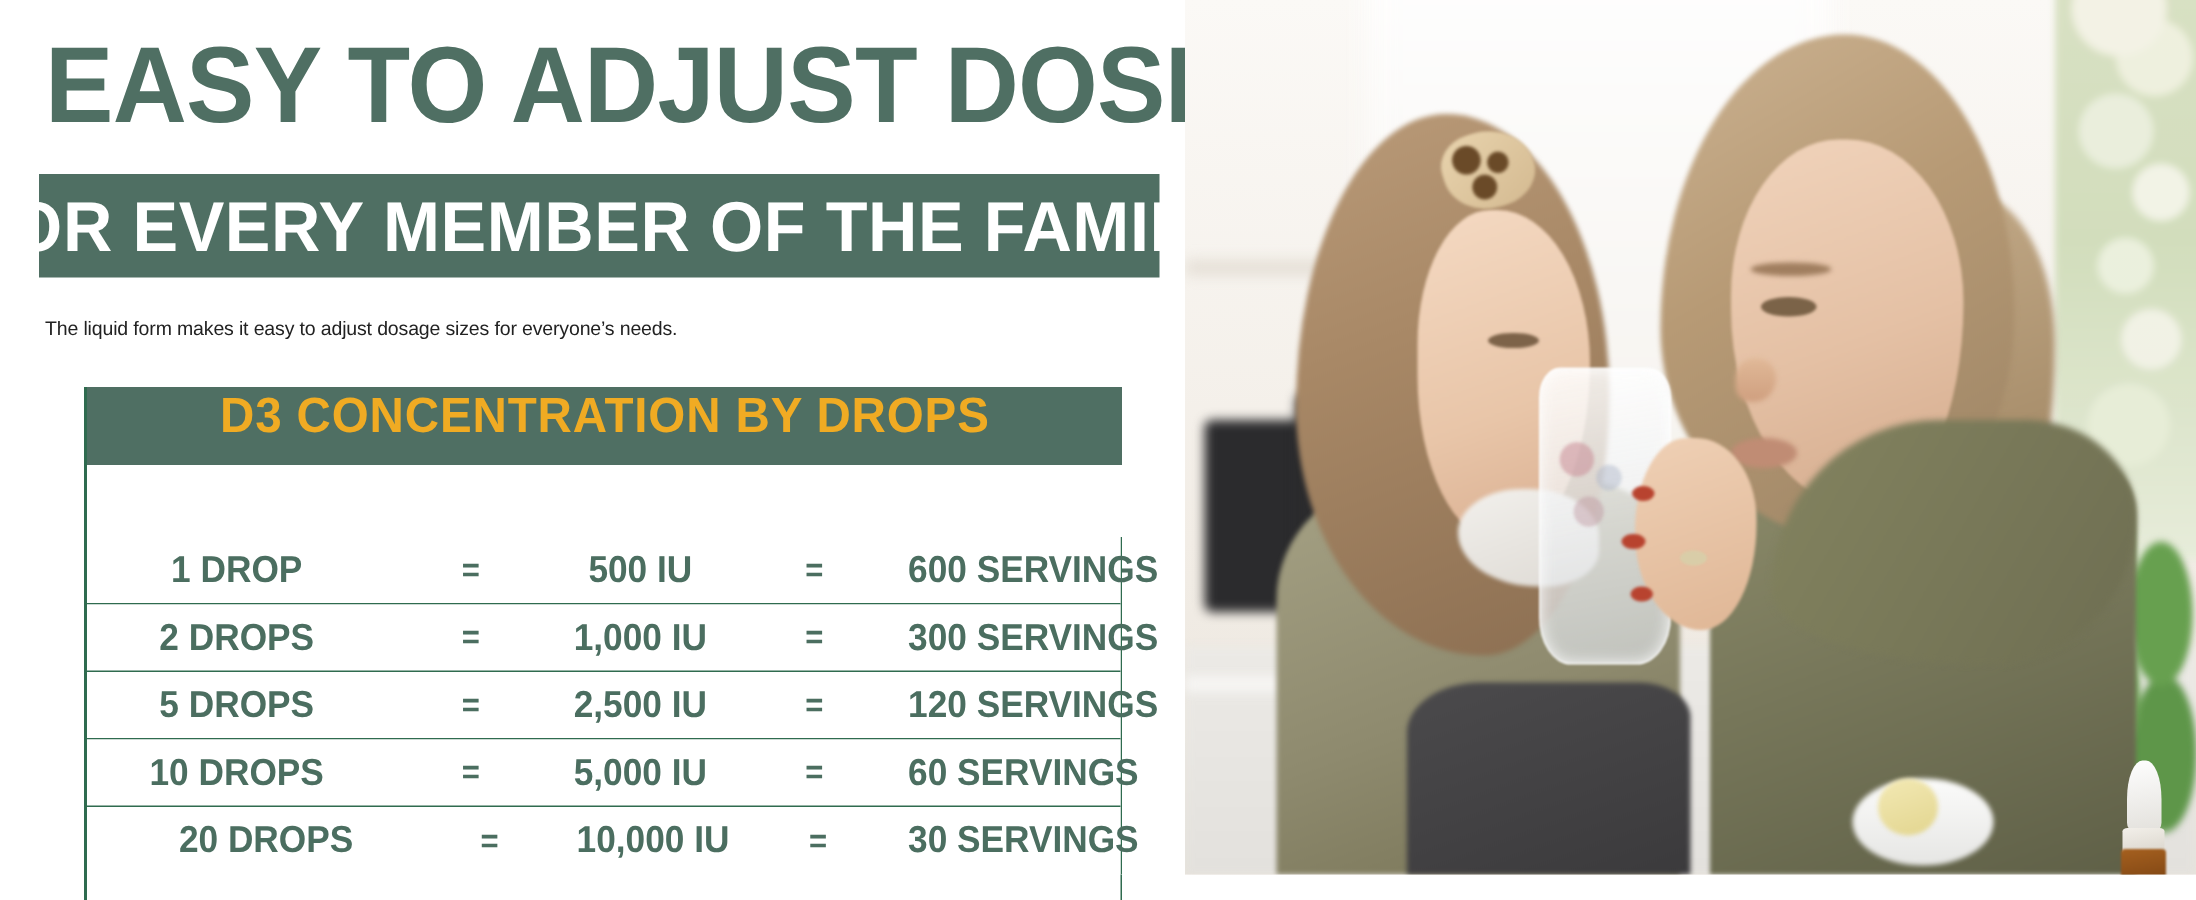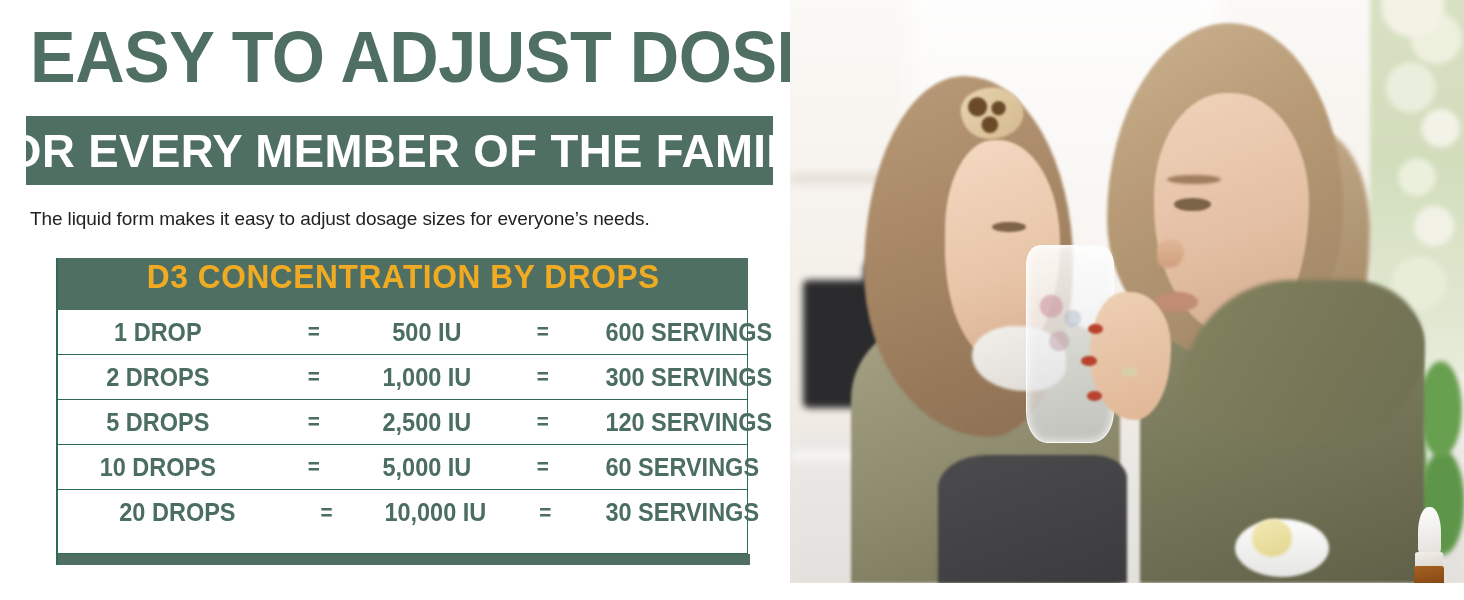--- a/index.html
+++ b/index.html
@@ -68,21 +68,21 @@
     transform-origin: center center;
     white-space: nowrap;
   }
 
   .intro-line {
     position: absolute;
     left: 30px;
     top: 205px;
     width: 730px;
     font-family: "Liberation Sans", sans-serif;
-    font-size: 19px;
+    font-size: 13px;
     line-height: 28px;
     color: #222222;
     letter-spacing: -0.1px;
     white-space: nowrap;
   }
 
   
   .dose-table {
     position: absolute;
     left: 56px;
@@ -103,20 +103,21 @@
     font-size: 33px;
     font-weight: bold;
     letter-spacing: 0.6px;
     color: #f0ab23;
     transform: scaleX(0.96);
     white-space: nowrap;
   }
 
   .dose-rows {
     border-right: 1px solid #2f6b4f;
+    margin-top: 48px;
   }
 
   .dose-row {
     display: flex;
     align-items: center;
     height: 45px;
     background: #ffffff;
     border-bottom: 1px solid #2f6b4f;
   }
   .dose-row:last-child { border-bottom: none; padding-left: 24px; }

